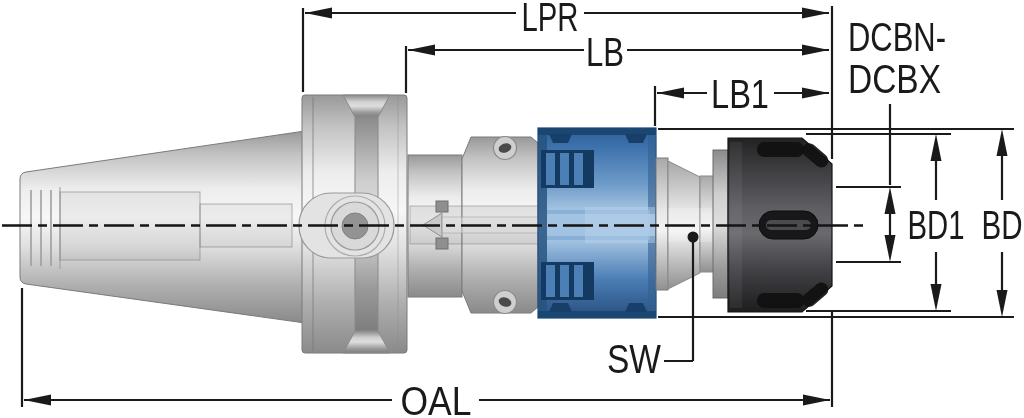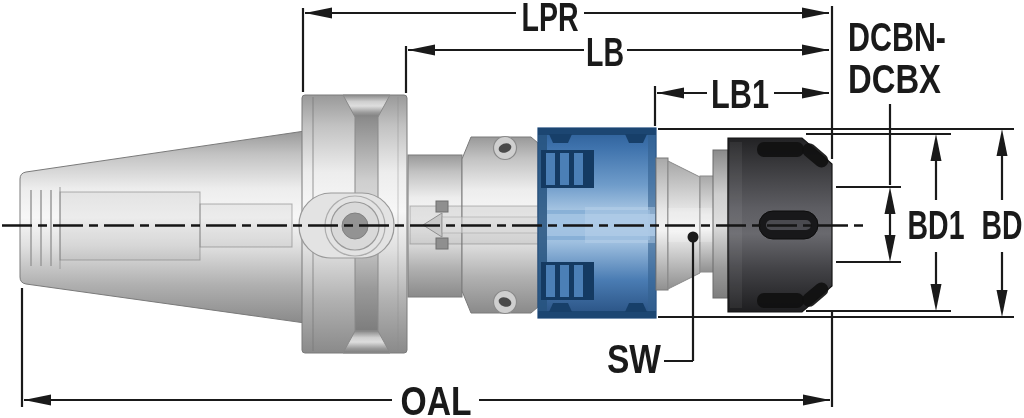--- a/index.html
+++ b/index.html
@@ -1,17 +1,17 @@
 <!DOCTYPE html>
 <html><head>
 <meta charset="utf-8">
 <style>
   html,body{margin:0;padding:0;background:#ffffff;}
   .stage{position:relative;width:1024px;height:418px;background:#ffffff;overflow:hidden;
-         font-family:"Liberation Sans", sans-serif;font-weight:bold;}
+         font-family:"Liberation Sans", sans-serif;}
   svg{display:block;}
   text{font-family:"Liberation Sans", sans-serif;font-size:40px;fill:#1a1a1a;}
   .dim{stroke:#1a1a1a;stroke-width:2.2;fill:none;}
   .dimfill{fill:#1a1a1a;stroke:none;}
   .metal{stroke:#7a7a7a;stroke-width:1;}
   .faint{stroke:rgba(120,120,120,.55);stroke-width:1;fill:rgba(0,0,0,.045);}
 </style>
 </head>
 <body>
 

